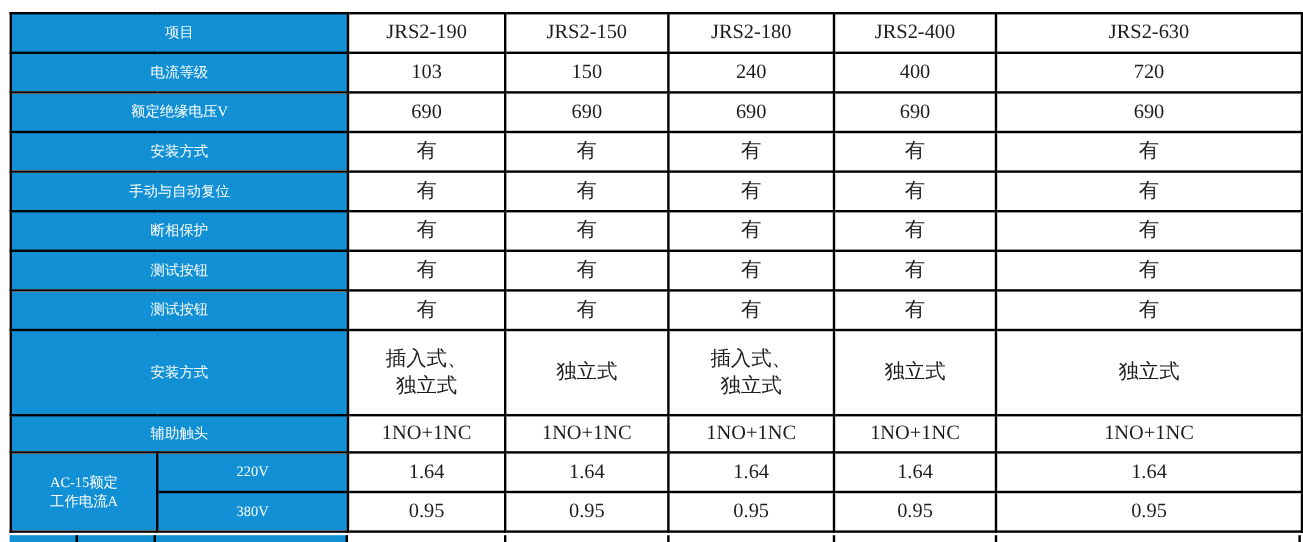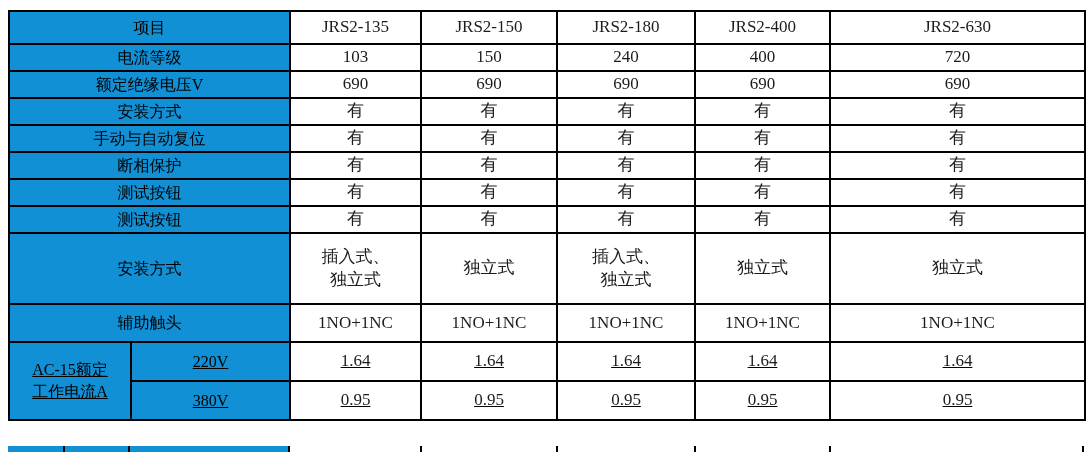--- a/index.html
+++ b/index.html
@@ -21,28 +21,28 @@
     vertical-align:middle;
     padding:0 2px;
     font-size:17px;
     color:#1c1c1c;
     overflow:hidden;
     white-space:pre-line;
     line-height:1.35;
   }
   table.spec td.blue{
     background:#1190d5;
-    color:#000000;
-    font-size:16px;
+    color:#ffffff;
+    font-size:12px;
   }
   tr.h-header{height:33px;}
-  tr.h-std{height:27px;}
+  tr.h-std{height:33px;}
   tr.h-install{height:71px;margin-top:23px;}
-  tr.h-aux{height:38px;font-family:Liberation Serif, serif;}
-  tr.h-ac{height:39px;text-decoration:underline;}
+  tr.h-aux{height:31px;font-family:Liberation Serif, serif;}
+  tr.h-ac{height:33px;}
   
   .cutoff{
     position:absolute;left:8px;top:446px;
     width:1076px;height:14px;
   }
   .cutoff .seg-blue{
     position:absolute;left:0;top:0;width:282px;height:14px;
     background:#1190d5;
   }
   .cutoff .vline{
@@ -60,21 +60,21 @@
       <col style="width:131px">
         <col style="width:136px">
       <col style="width:138px">
         <col style="width:135px">
       <col style="width:255px">
     </colgroup>
 
     <tbody>
         <tr class="h-header">
       <td colspan="2" class="blue">项目</td>
-      <td>JRS2-135</td>
+      <td>JRS2-190</td>
       <td>JRS2-150</td>
       <td>JRS2-180</td>
       <td>JRS2-400</td>
       <td>JRS2-630</td>
     </tr>
 
     <tr class="h-std">
       <td colspan="2" class="blue">电流等级</td>
       <td>103</td>
       <td>150</td>

